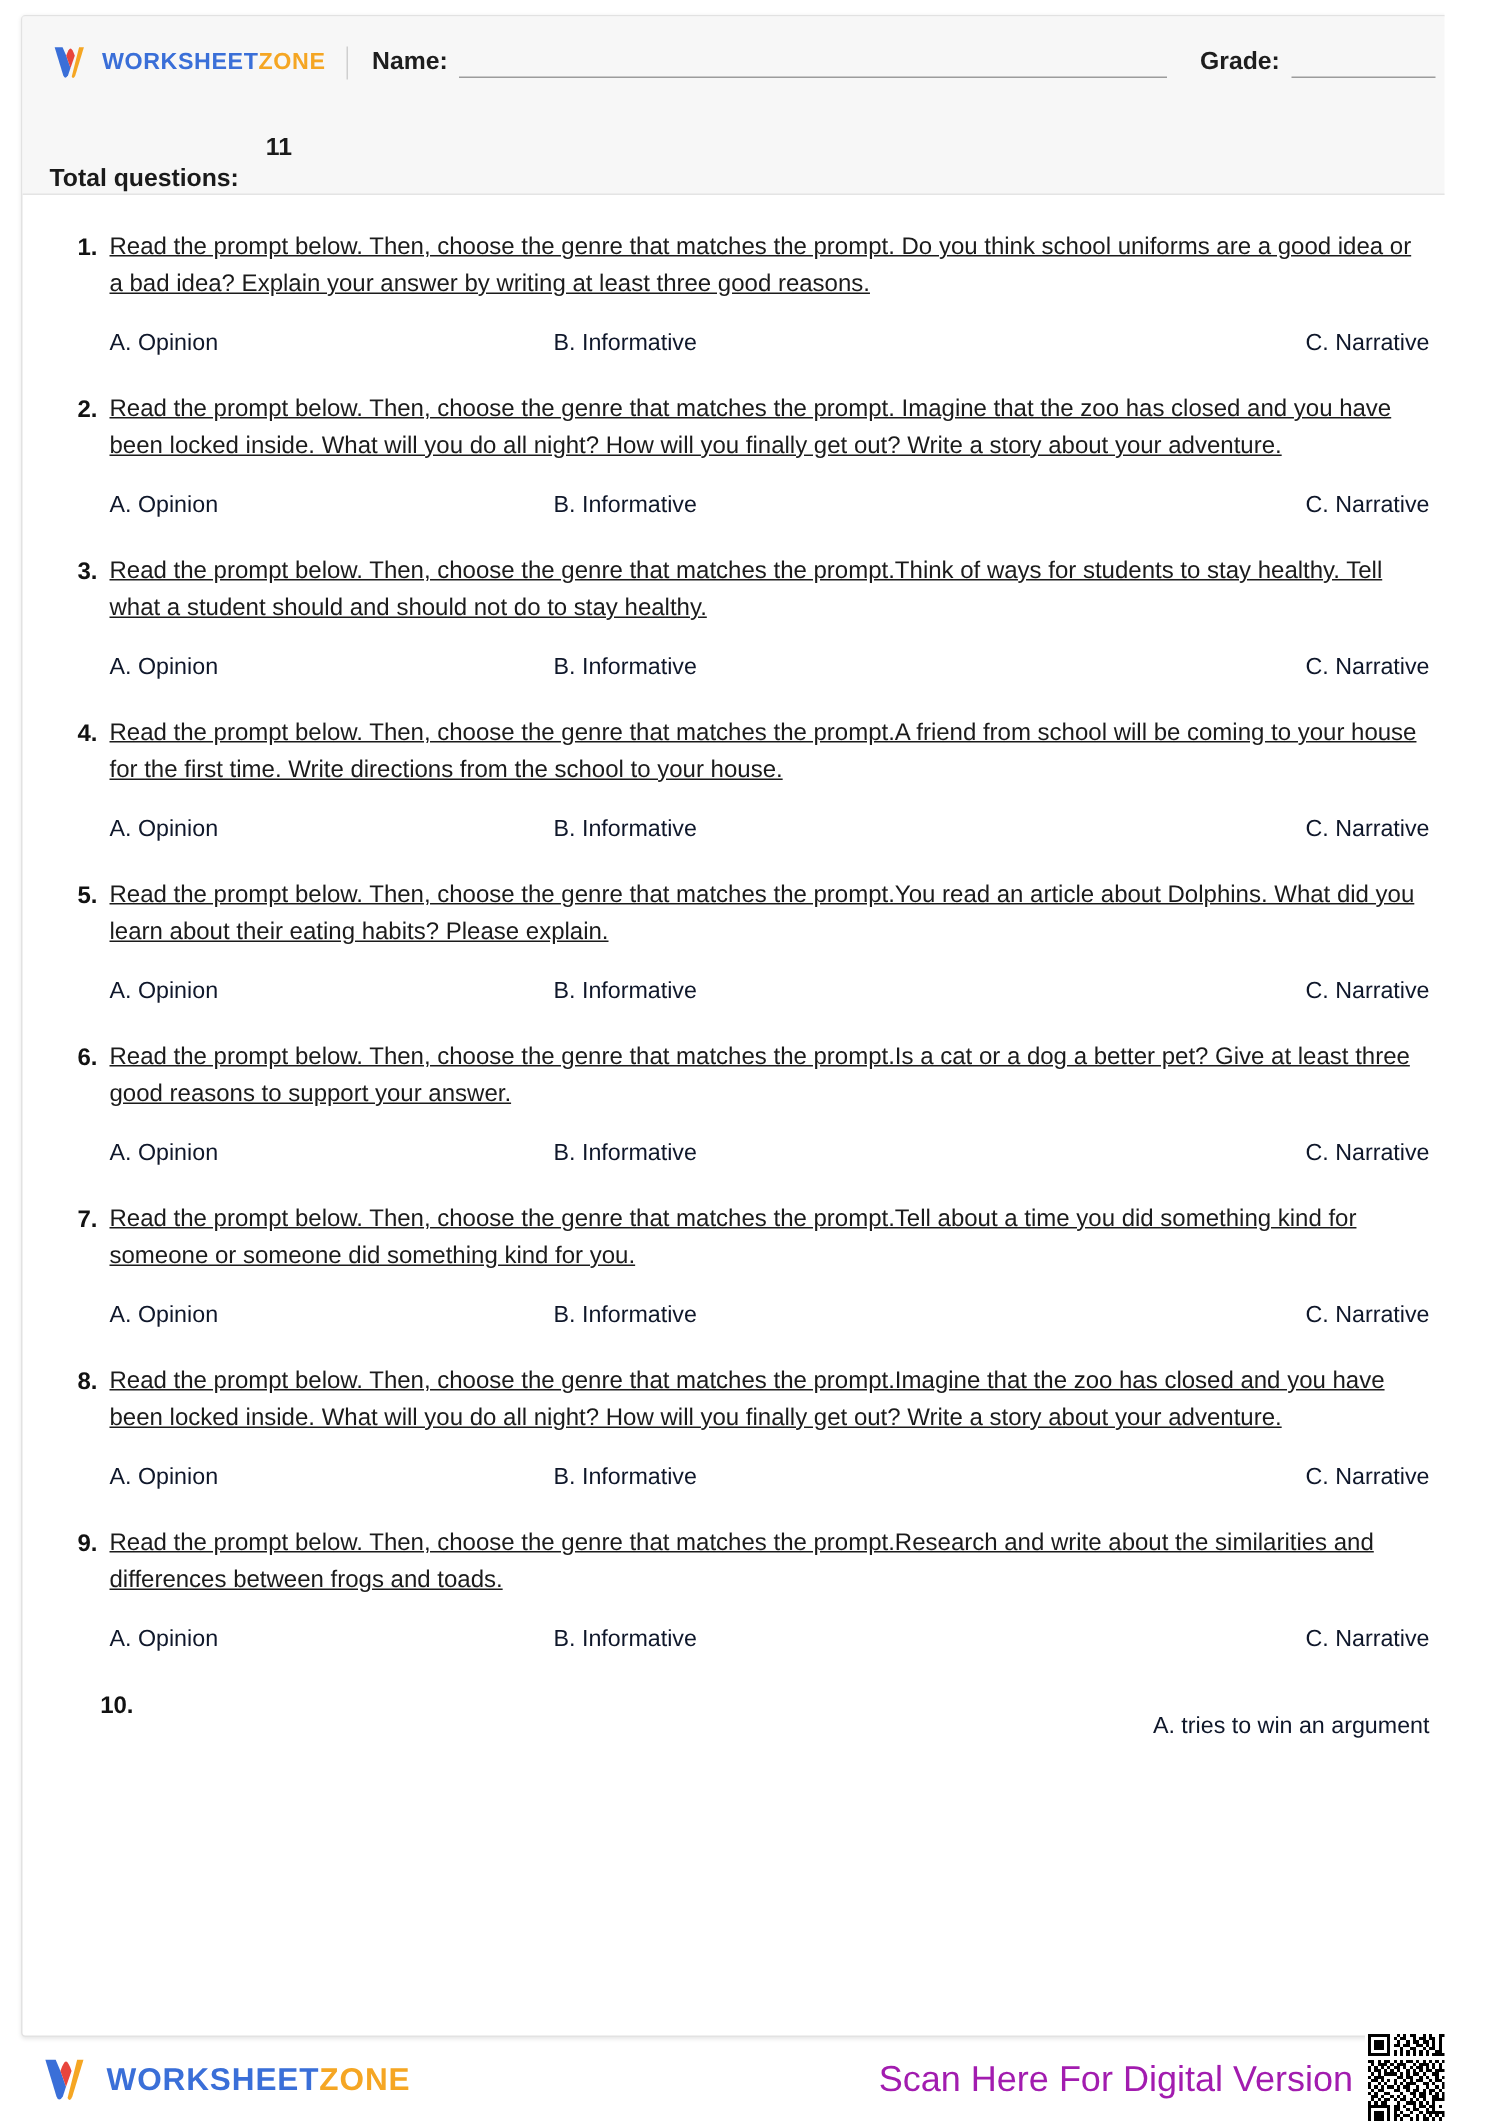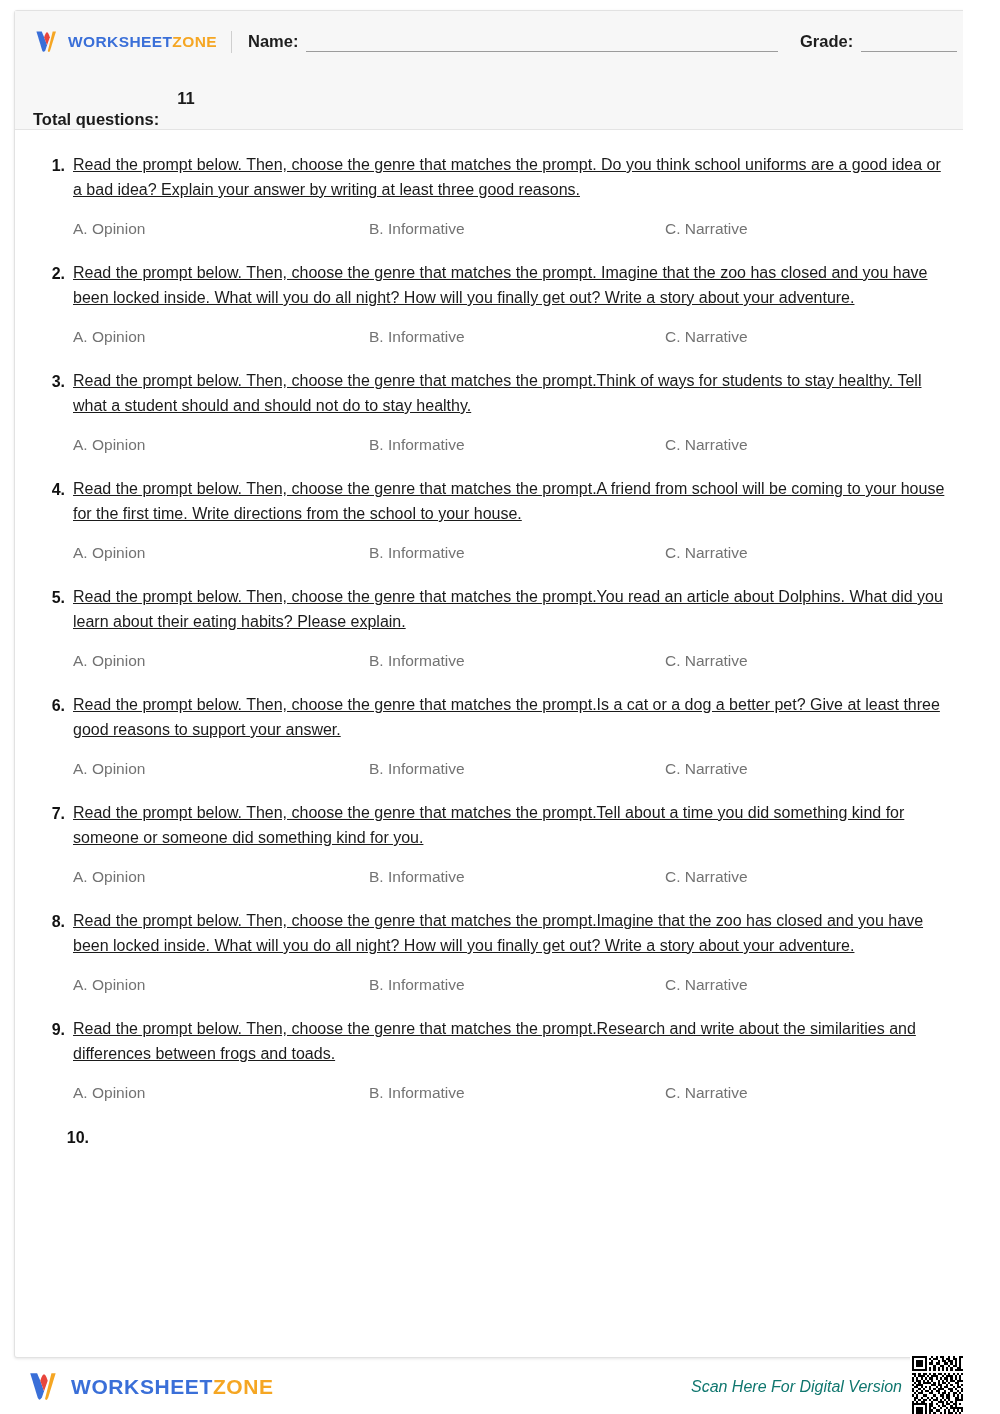--- a/index.html
+++ b/index.html
@@ -148,25 +148,25 @@
     line-height: 25px;
     color: #1b1b1b;
     max-width: 880px;
     text-decoration: underline;
   }
 
   .q-options {
     display: flex;
     margin-top: 17px;
     font-size: 15.5px;
-    color: #737373;
+    color: #0f172a;
     line-height: 20px;
   }
   .q-options .opt { flex: 0 0 296px; }
-  .q-options .opt:last-child { flex: 1 1 auto; }
+  .q-options .opt:last-child { flex: 1 1 auto; text-align: right; }
 
   .q-options.two .opt { flex: 0 0 443px; }
   .q-options.two .opt:last-child { flex: 1 1 auto; }
 
   
   .footer {
     position: absolute;
     left: 14px;
     top: 1364px;
     width: 962px;
@@ -179,25 +179,24 @@
     align-items: center;
     flex: 0 0 auto;
     padding-left: 12px;
   }
   .footer-logo .logo-mark { width: 36px; height: 34px; margin-right: 9px; }
   .footer-logo .logo-text { font-size: 21px; letter-spacing: 0.6px; }
 
   .footer-spacer { flex: 1 1 auto; }
 
   .scan-text {
-    font-size: 16px;
-    color: #0f766e;
+    font-size: 24px;
+    color: #a21caf;
     white-space: nowrap;
     padding-right: 8px;
-    font-style: italic;
   }
 
   .qr {
     flex: 0 0 auto;
     width: 66px;
     height: 66px;
     background: #ffffff;
     padding: 2px;
   }
 </style>
@@ -349,20 +348,21 @@
             <span class="opt">B. Informative</span>
             <span class="opt">C. Narrative</span>
           </div>
         </div>
       </div>
 
       <div class="q">
         <div class="q-num">10.</div>
         <div class="q-body">
           <div class="q-options two">
+            <span class="opt">A. tries to win an argument</span>
           </div>
         </div>
       </div>
 
     </div>
 
   </div>
 
   <div class="footer">
 

